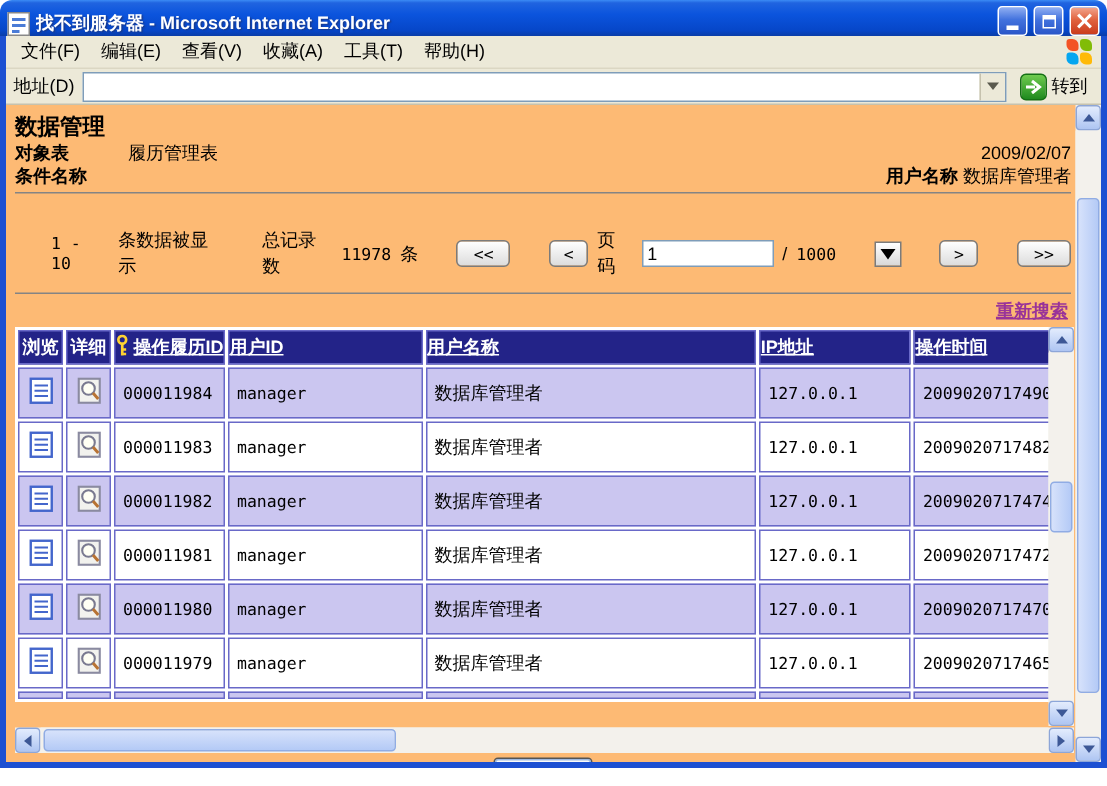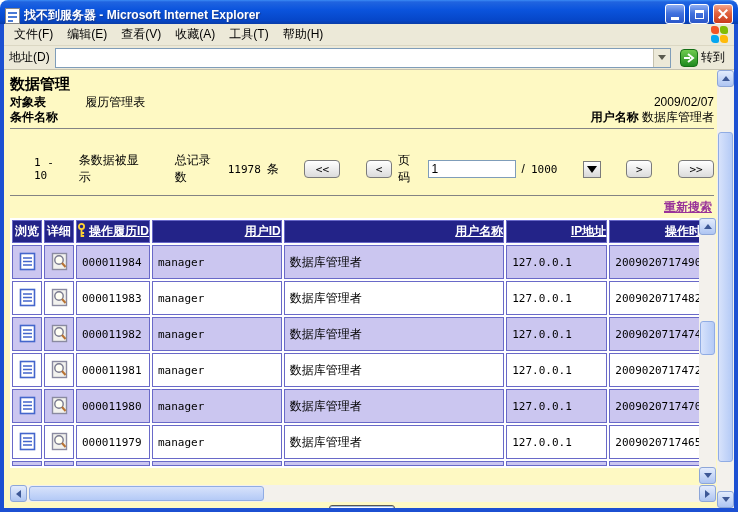--- a/index.html
+++ b/index.html
@@ -40,21 +40,21 @@
   
   .addressbar { flex:0 0 24px; background:#ECE9D8; border-bottom:1px solid #C6C2AE; display:flex; align-items:center; gap:5px; padding:0 5px; }
   .addr-label { font-size:12px; color:#000; }
   .addr-input-wrap { flex:1; height:20px; background:#fff; border:1px solid #7F9DB9; display:flex; align-items:center; }
   .addr-input { flex:1; border:none; outline:none; height:16px; font-size:12px; padding:0 3px; }
   .combo-arrow { width:17px; height:18px; display:flex; align-items:center; justify-content:center; background:#ECE9D8; border-left:1px solid #C6C2AE; }
   .tri-down { width:0; height:0; border-left:4px solid transparent; border-right:4px solid transparent; border-top:5px solid #5A5A4E; }
   .go-btn { display:flex; align-items:center; gap:3px; padding:1px 4px; }
   .go-icon { width:18px; height:18px; border-radius:4px; background:linear-gradient(180deg,#6FCB4F,#1F8A1F); border:1px solid #157015; display:flex; align-items:center; justify-content:center; }
   
-  .content { flex:1; min-height:0; position:relative; background:#fef9c3; }
+  .content { flex:1; min-height:0; position:relative; background:#fdba74; }
   .page { position:absolute; top:0; left:0; right:17px; bottom:0; padding:5px 3px 0 6px; overflow:hidden; }
   .page-title { font-size:15px; font-weight:bold; }
   .info-row { display:flex; justify-content:space-between; margin-top:1px; }
   .info-left .line { line-height:15px; }
   .label-b { font-weight:bold; }
   .obj-label { display:inline-block; width:72px; font-weight:bold; }
   .info-right { text-align:right; line-height:15px; }
   hr.rule { border:none; border-top:1px solid #848484; margin:3px 0; }
   
   .pag { display:flex; align-items:center; margin:23px 0 9px 24px; gap:6px; font-size:12px; }
@@ -65,21 +65,21 @@
   .page-input { width:88px; height:18px; border:1px solid #7F9DB9; font-size:12px; padding:1px 3px; }
   .drop-btn { width:18px; height:17px; border:1px solid #7B7B7B; background:linear-gradient(180deg,#fff,#D8D8D8); display:flex; align-items:center; justify-content:center; }
   .drop-btn .t { width:0; height:0; border-left:5px solid transparent; border-right:5px solid transparent; border-top:7px solid #000; }
   .research { text-align:right; margin:0 2px 2px 0; }
   .research a { color:#993399; font-weight:bold; text-decoration:underline; font-size:12px; }
   
   .table-wrap { position:relative; width:706px; height:284px; }
   .tbl { display:table; border-collapse:separate; border-spacing:2px; background:#fff; position:absolute; left:0; top:0; }
   .tr { display:table-row; }
   .th, .td { display:table-cell; border:1px solid #6969C8; vertical-align:middle;margin-top:16px; }
-  .th { background:#232388; color:#fff; font-weight:bold; font-size:12px; text-align:right; height:19px; white-space:nowrap; }
+  .th { background:#232388; color:#fff; font-weight:bold; font-size:12px; text-align:left; height:19px; white-space:nowrap; }
   .th a { color:#fff; text-decoration:underline; }
   .td { height:34px; font-size:11px; background:#fff; padding:2px 5px; }
   .tr.alt .td { background:#CBC6F0; }
   .tr.partial .td { height:5px; padding:0; }
   .mono { font-family:"DejaVu Sans Mono", monospace; font-size:11px; }
   .c-browse{width:28px; text-align:center; padding:2px;}
   .c-detail{width:28px; text-align:center; padding:2px;}
   .c-id{width:70px;} .c-uid{width:132px;} .c-uname{width:226px; font-size:12px;}
   .c-ip{width:102px;} .c-time{width:85px;}
   .keywrap { display:inline-block; vertical-align:-3px; margin-right:3px; }

